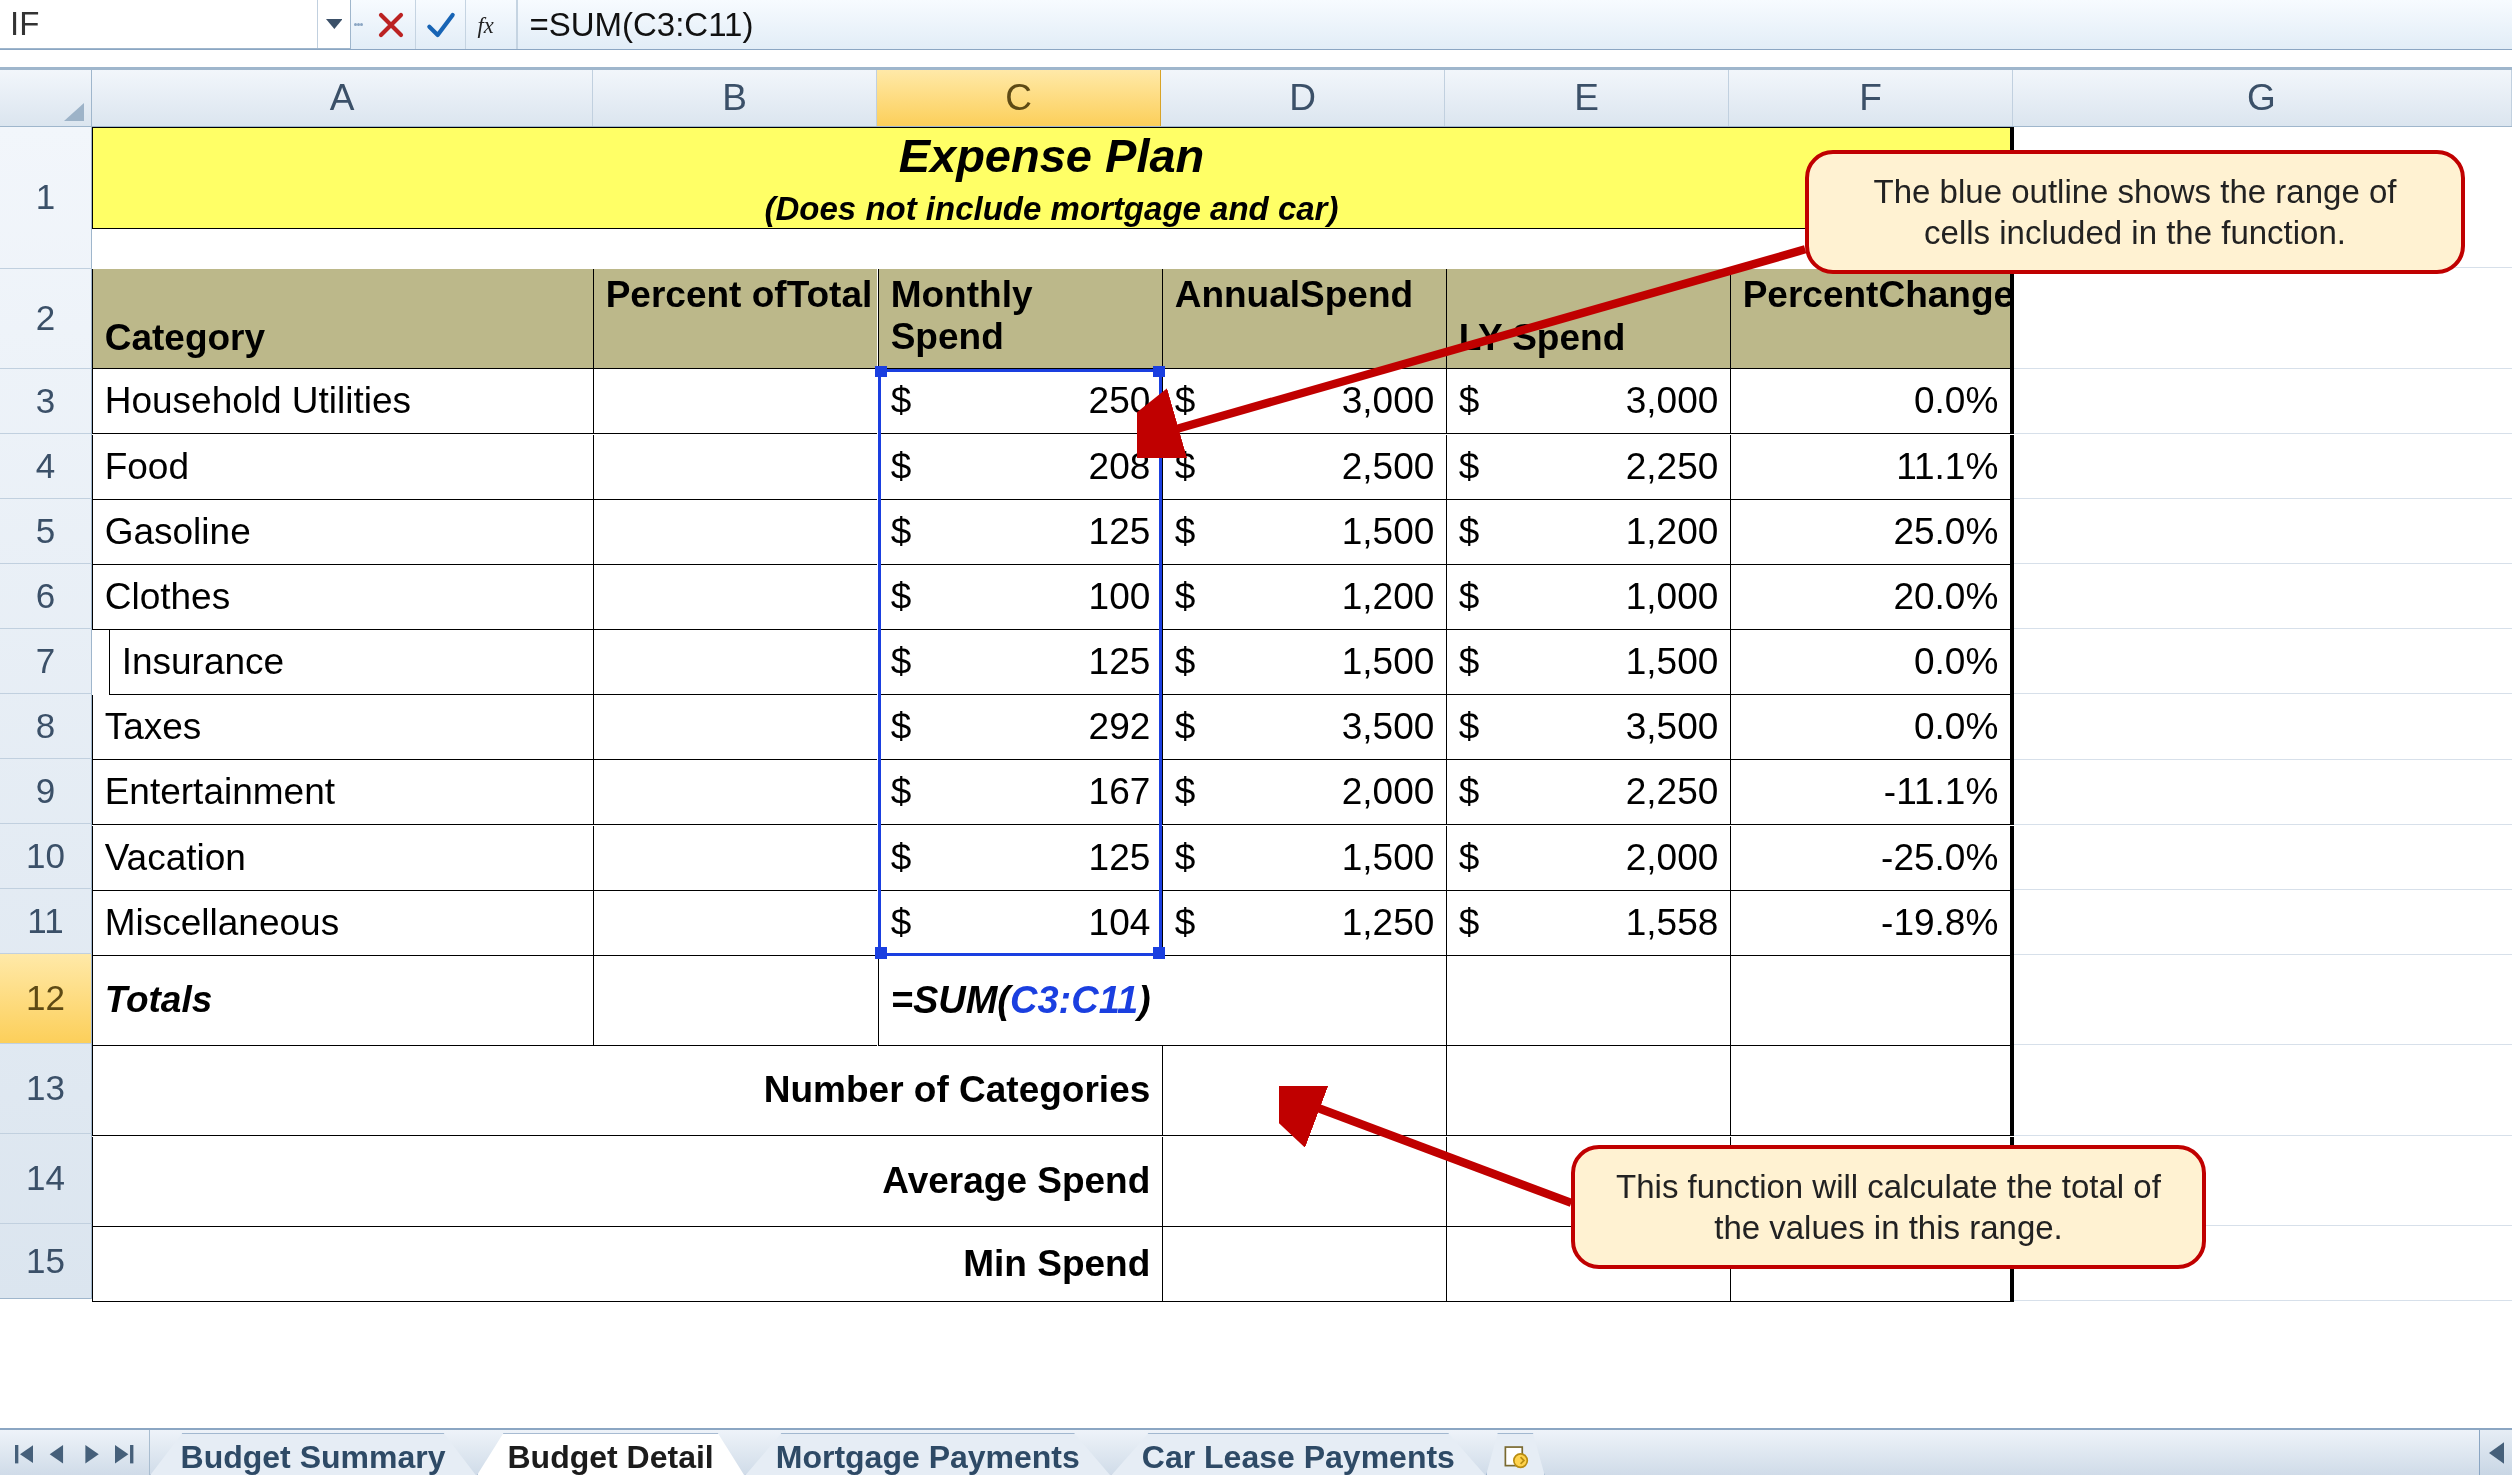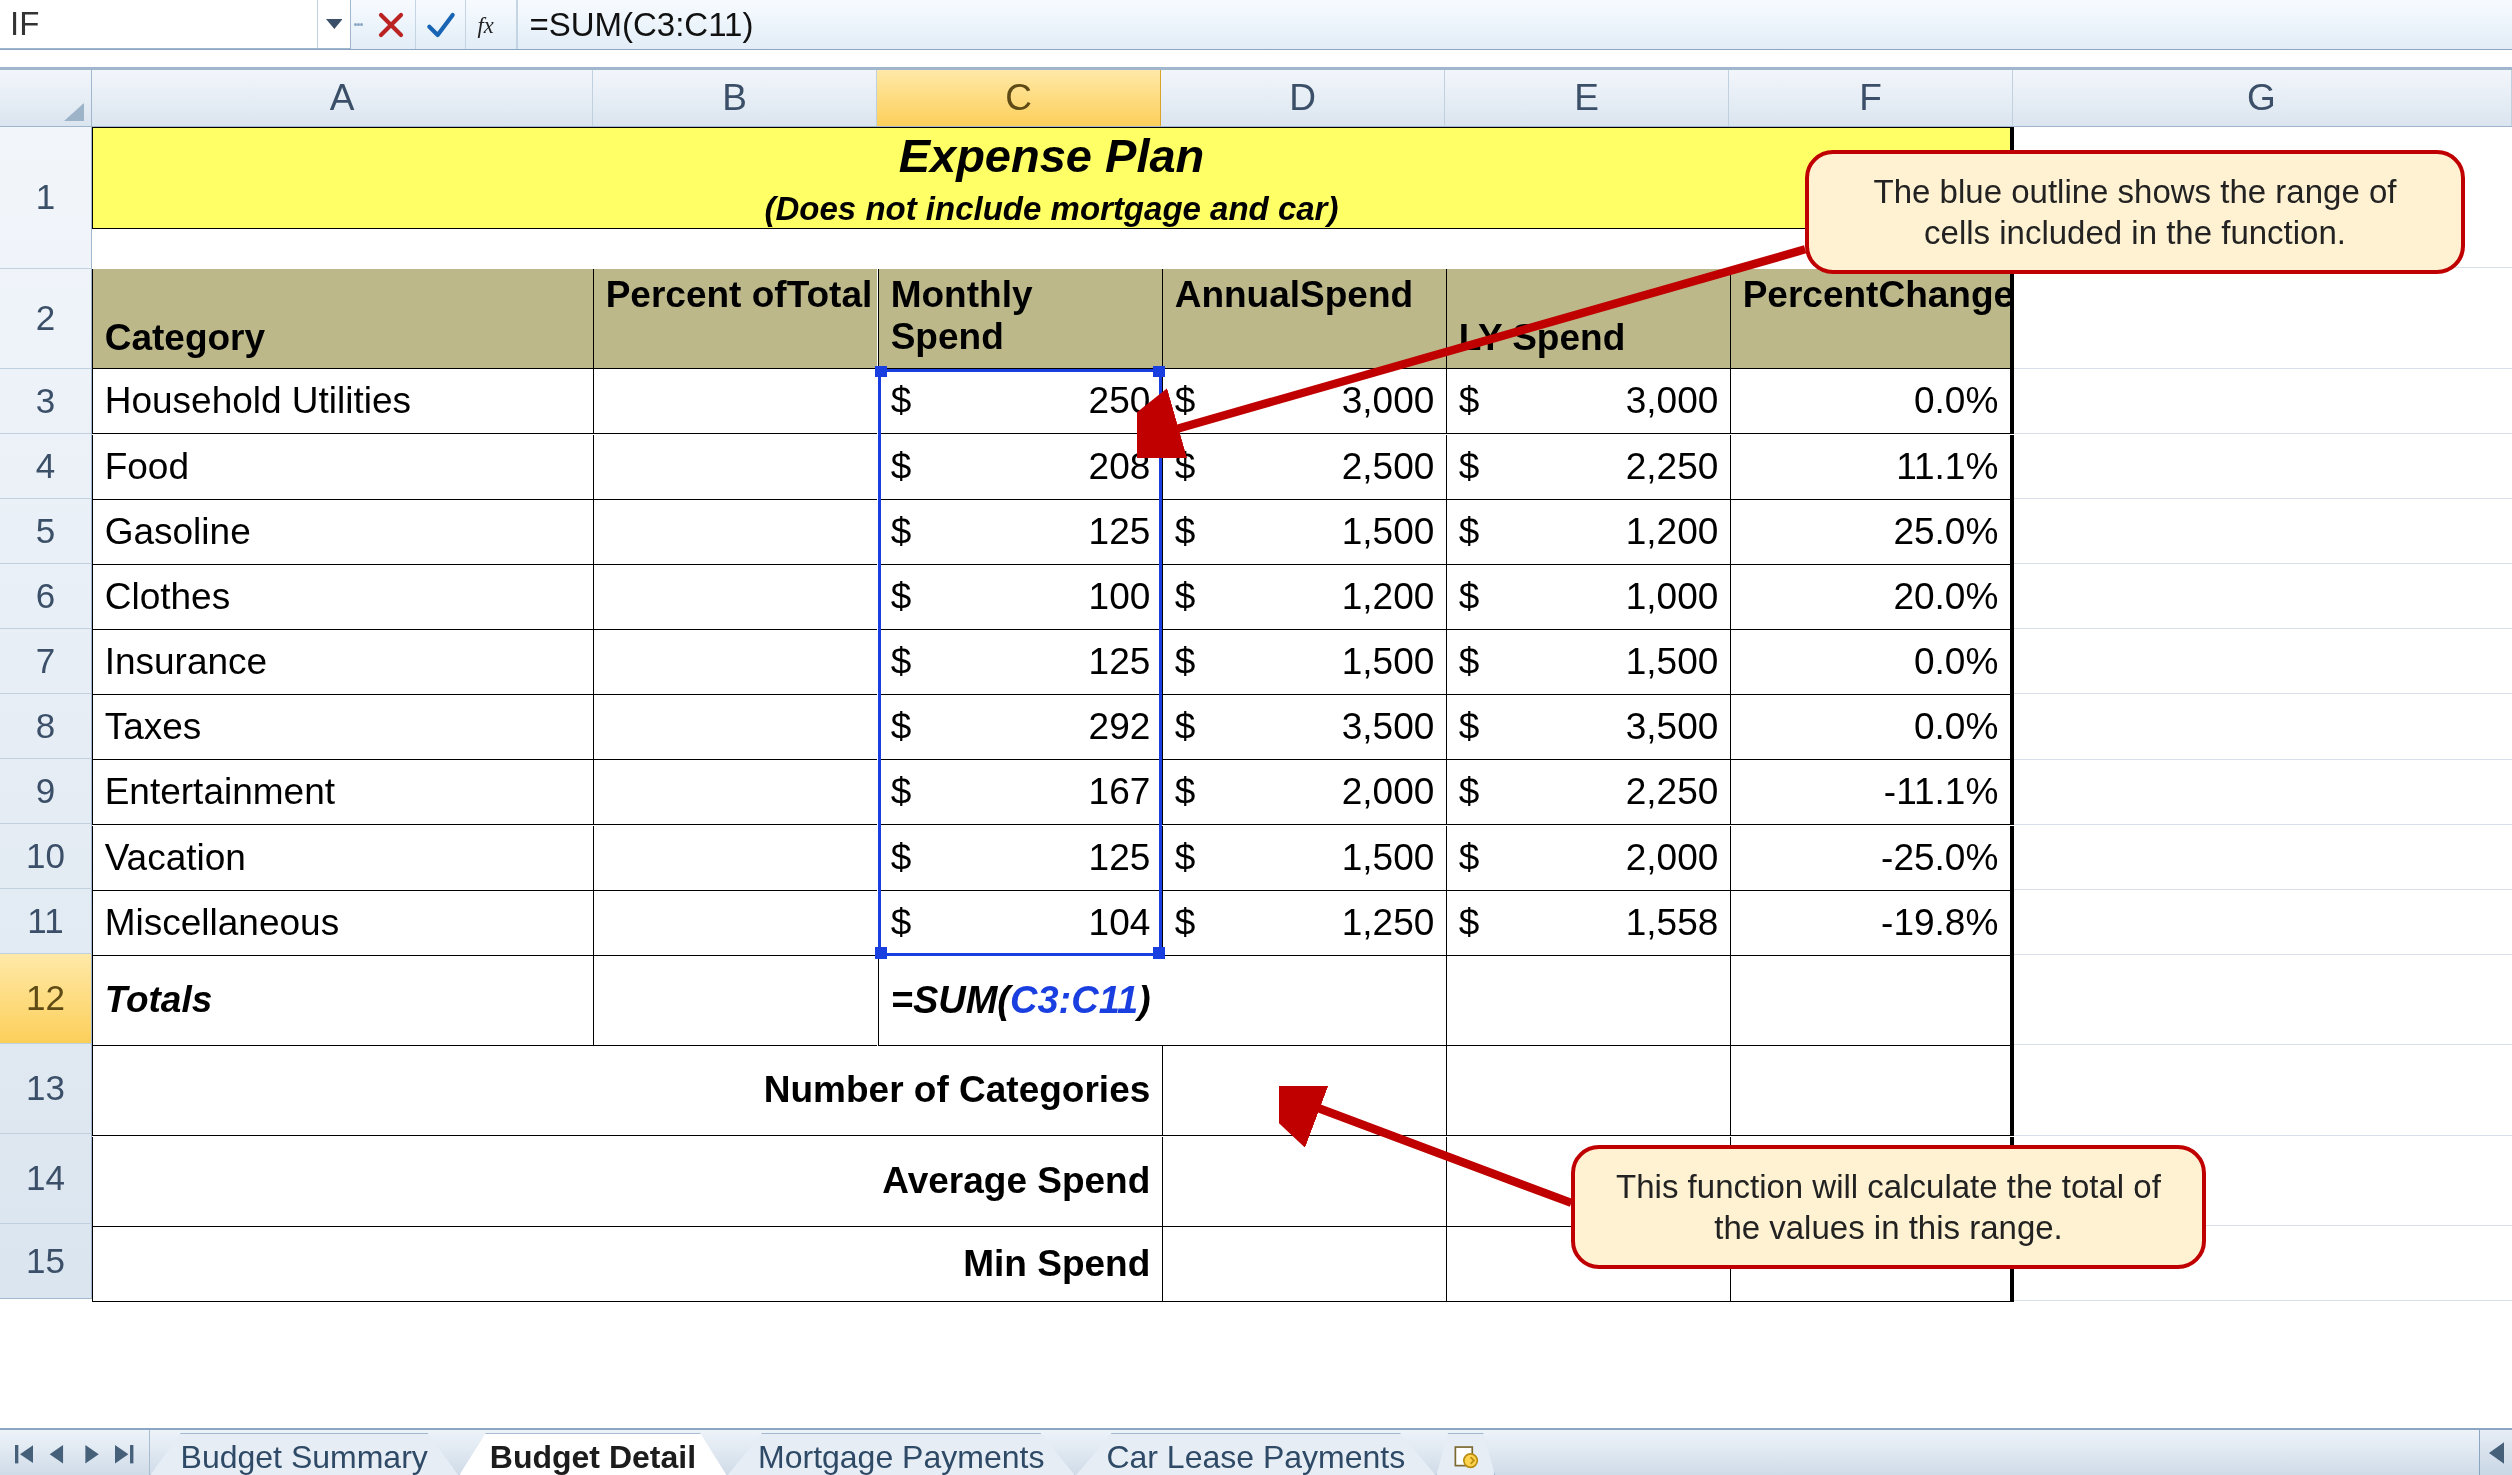--- a/index.html
+++ b/index.html
@@ -222,21 +222,21 @@
   .tab-nav svg{width:18.4px;height:18.4px;fill:#46607a;}
   .tab{
     position:relative;
     padding:5px 30px 0 30px;
     margin-top:3.3px;
     background:#e6edf5;
     color:#2e4a66;
     border:1.7px solid #8ba6c3;
     border-bottom:none;
     clip-path: polygon(10% 0, 90% 0, 100% 100%, 0 100%);
-    display:flex;align-items:center;
+    display:flex;align-items:center;font-weight:bold;
   }
   .tab.active{
     background:#fff;
     font-weight:bold;
     color:#1c1c1c;
     z-index:3;
   }
   .tab-new{
     width:59px;
     display:flex;align-items:center;justify-content:center;
@@ -416,21 +416,21 @@
       </div>
       <div class="cell currency border-left border-bottom" style="left: 1070px; top: 438px; width: 284px; height: 65px;">
         <span class="sym">$</span>
         <span class="val">1,200</span>
       </div>
       <div class="cell currency border-left border-bottom" style="left: 1354px; top: 438px; width: 284px; height: 65px;">
         <span class="sym">$</span>
         <span class="val">1,000</span>
       </div>
       <div class="cell pct border-left border-bottom thick-right" style="left: 1638px; top: 438px; width: 284px; height: 65px;">20.0%</div>
-      <div class="cell border-left border-bottom" style="left: 0px; top: 503px; width: 501px; height: 65px;">Insurance</div>
+      <div class="cell border-left border-bottom" style="left: 17px; top: 503px; width: 501px; height: 65px;">Insurance</div>
       <div class="cell border-left border-bottom" style="left: 501px; top: 503px; width: 284px; height: 65px;"></div>
       <div class="cell currency border-left border-bottom" style="left: 786px; top: 503px; width: 284px; height: 65px;">
         <span class="sym">$</span>
         <span class="val">125</span>
       </div>
       <div class="cell currency border-left border-bottom" style="left: 1070px; top: 503px; width: 284px; height: 65px;">
         <span class="sym">$</span>
         <span class="val">1,500</span>
       </div>
       <div class="cell currency border-left border-bottom" style="left: 1354px; top: 503px; width: 284px; height: 65px;">

